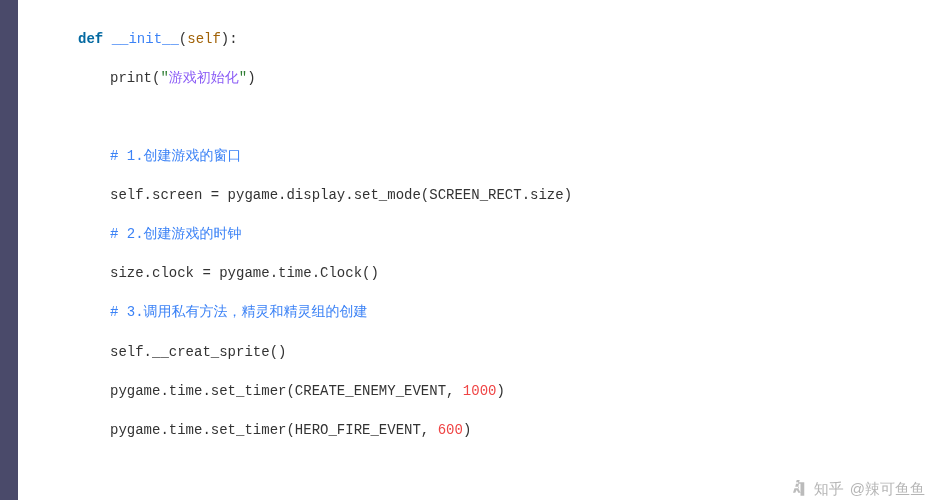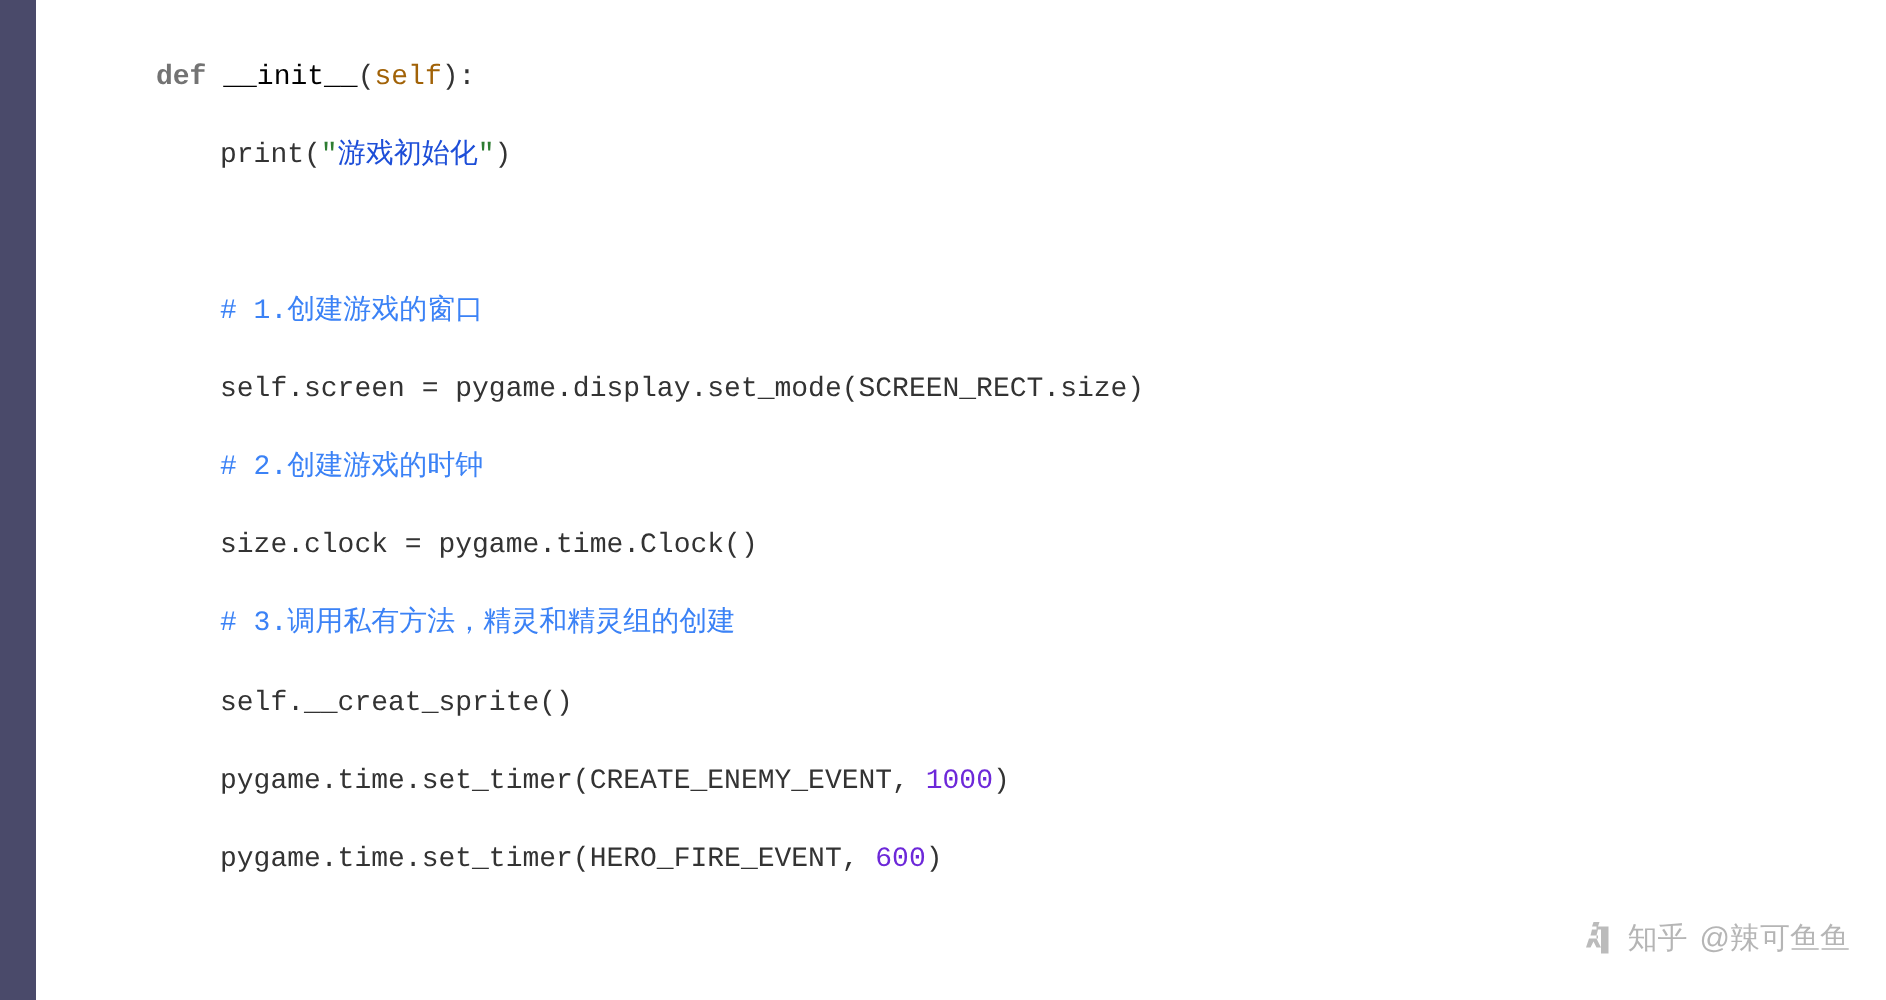--- a/index.html
+++ b/index.html
@@ -15,35 +15,35 @@
   }
   .editor-pane {
     background: #ffffff;
     width: 100%;
     height: 100%;
     padding: 10px 0 10px 20px;
     border-left: 18px solid #4a4a6a;
     white-space: pre;
   }
   .line { display: block; min-height: 19px; }
-  .kw { color: #737373; font-weight: bold; }
-  .fn { color: #000000; }
+  .kw { color: #0369a1; font-weight: bold; }
+  .fn { color: #3b82f6; }
   .punct { color: #333; }
   .par { color: #a16207; }
   .str { color: #2e7d32; }
-  .strzh { color: #1d4ed8; }
+  .strzh { color: #8b5cf6; }
   .cmt { color: #3b82f6; }
-  .num { color: #6d28d9; }
+  .num { color: #ef4444; }
   .ident { color: #333; }
   .ind1 { padding-left: 40px; }
   .ind2 { padding-left: 72px; }
   .watermark {
     position: absolute;
     right: 18px;
-    bottom: 20px;
+    bottom: 1px;
     color: rgba(120,120,120,0.55);
     font-family: -apple-system, sans-serif;
     font-size: 15px;
     font-weight: 500;
     display: flex;
     align-items: center;
     gap: 6px;
   }
   .watermark svg { opacity: 0.55; }
 </style>

